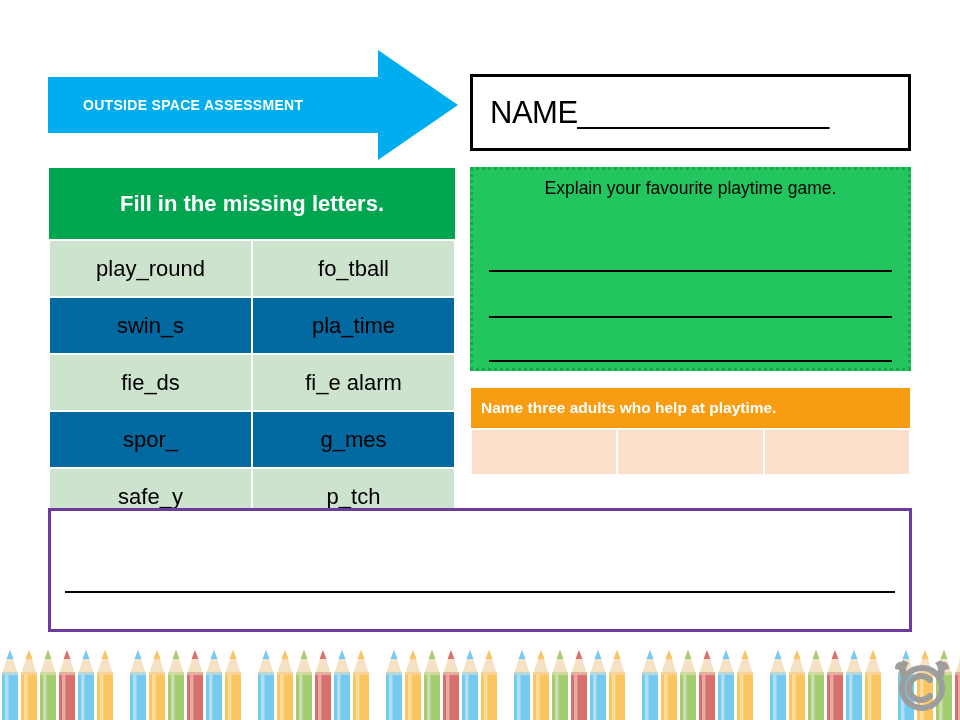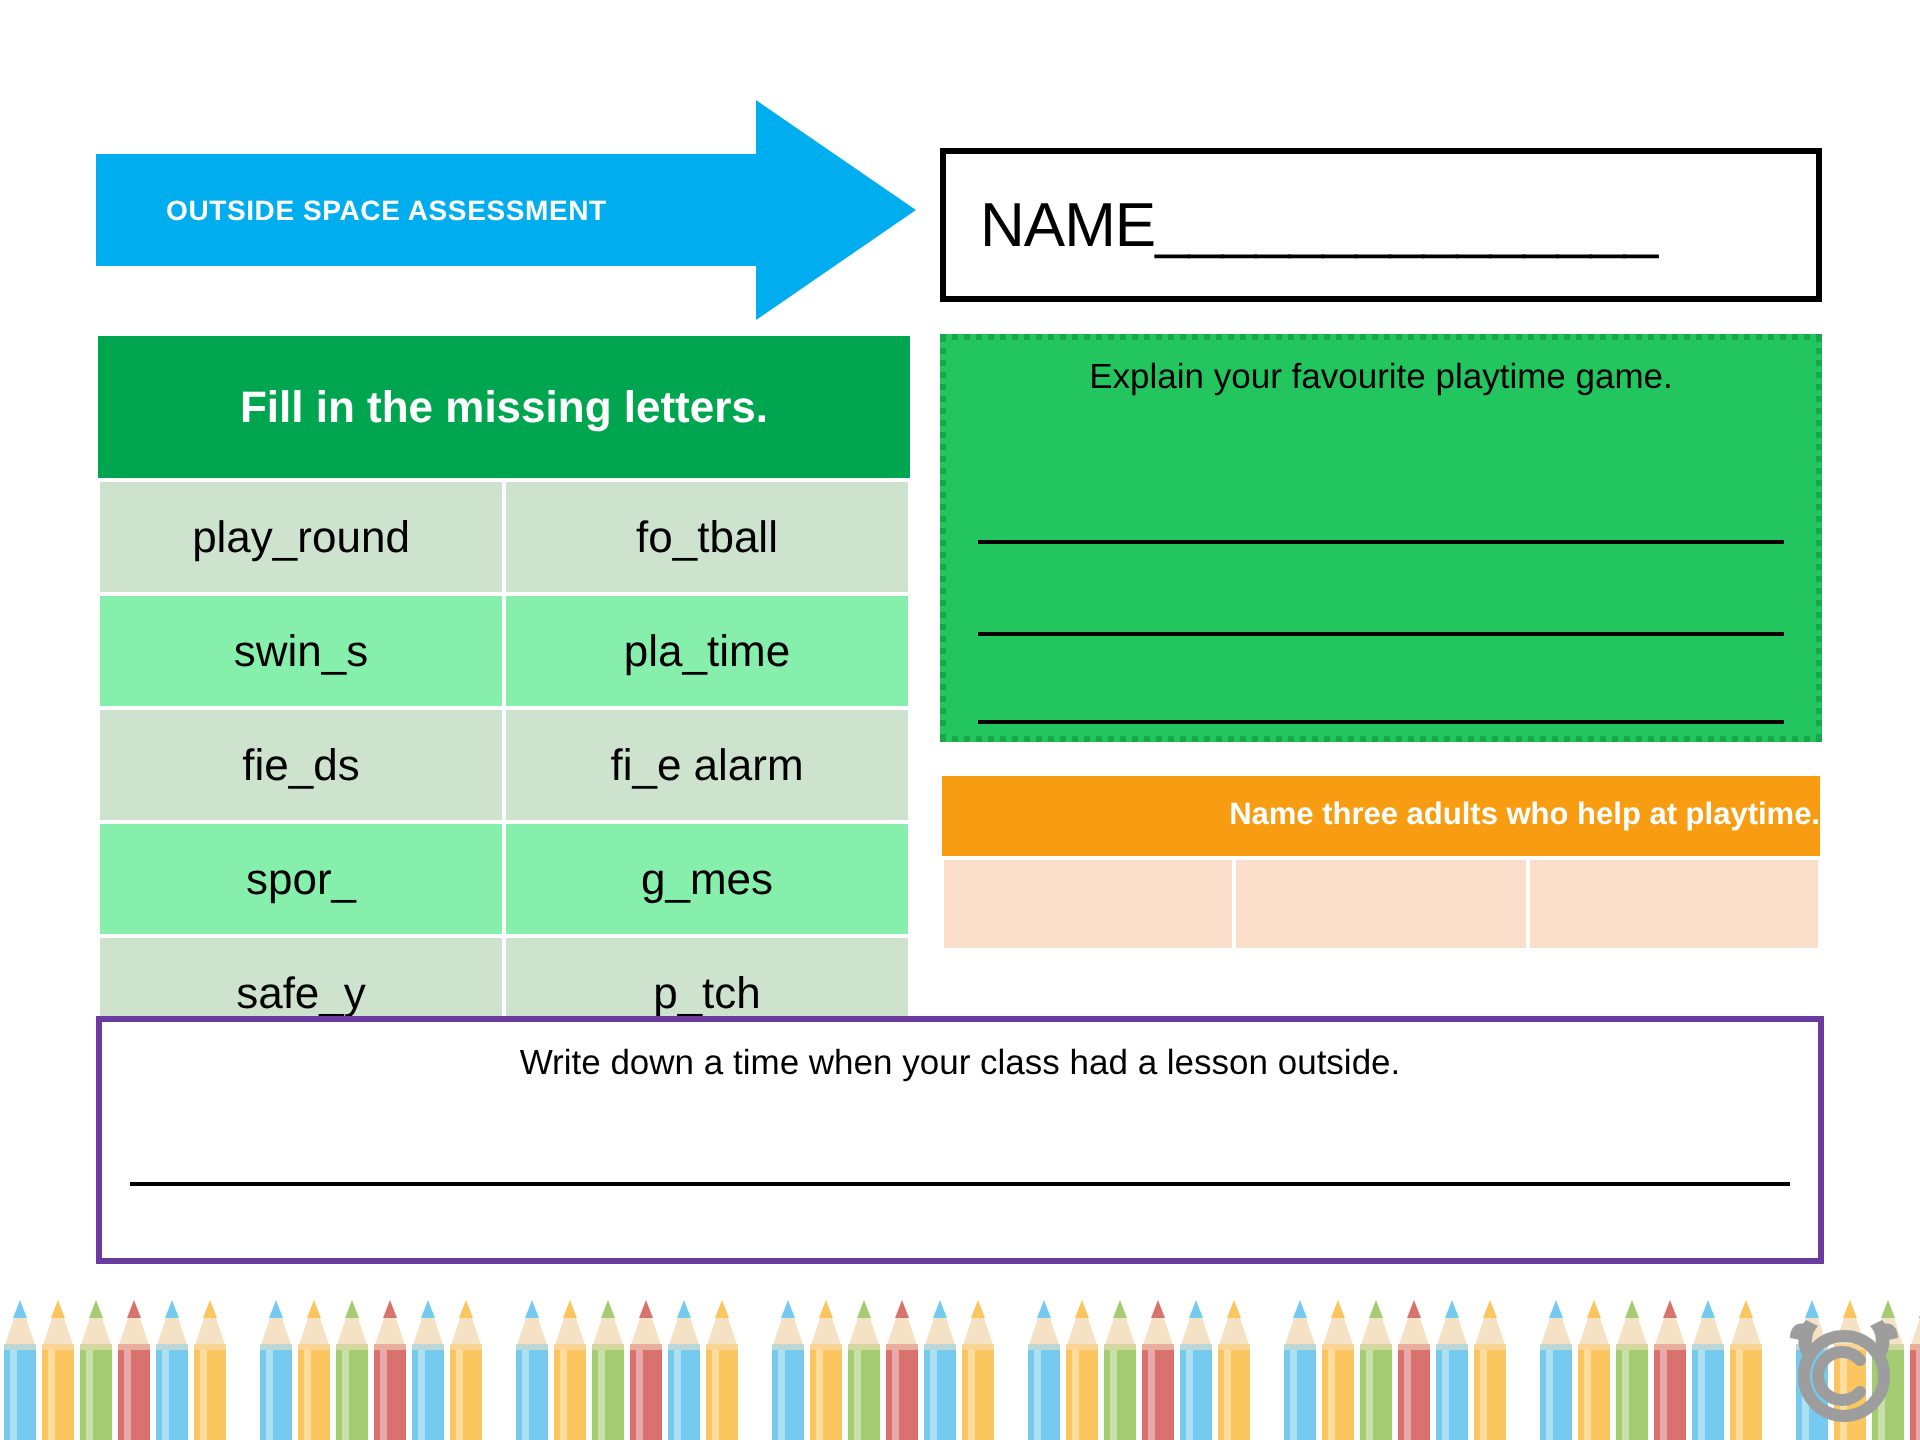--- a/index.html
+++ b/index.html
@@ -89,21 +89,21 @@
     height: 55px;
     padding: 0;
     text-align: center;
     font-size: 22px;
     font-weight: normal;
     color: #000000;
     border: 2px solid #ffffff;
     margin-top: 28px;
   }
   #letters-table tr.row-dark td { background: #cde3ce; }
-  #letters-table tr.row-light td { background: #86efac; }
+  #letters-table tr.row-light td { background: #0369a1; }
 
   
   #explain-box {
     position: absolute;
     left: 470px;
     top: 167px;
     width: 441px;
     height: 204px;
     border: 3px dotted #17a84a;
     box-sizing: border-box;
@@ -137,21 +137,21 @@
     border-collapse: collapse;
     table-layout: fixed;
   }
   #adults-table th {
     background: #f89c11;
     color: #ffffff;
     font-size: 15.5px;
     font-weight: bold;
     height: 40px;
     padding: 0 0 0 10px;
-    text-align: right;
+    text-align: left;
     border: none;
   }
   #adults-table td {
     background: #fbdfcb;
     height: 44px;
     padding: 0;
     border: 2px solid #ffffff;
   }
 
   
@@ -266,21 +266,20 @@
   <tbody>
     <tr>
       <td></td>
       <td></td>
       <td></td>
     </tr>
   </tbody>
 </table>
 
 <div id="lesson-box">
-  <div id="lesson-title">Write down a time when your class had a lesson outside.</div>
   <div id="lesson-line"></div>
 </div>
 
 <div id="pencil-border">
   <svg viewBox="0 0 960 72" preserveAspectRatio="none">
     <defs>
       <g id="pencil-shape">
 
         <polygon points="10,0 20,26 0,26" fill="#f5e1c4"></polygon>
         <polygon points="10,0 14,11 6,11" fill="#000000" fill-opacity="0.0"></polygon>

